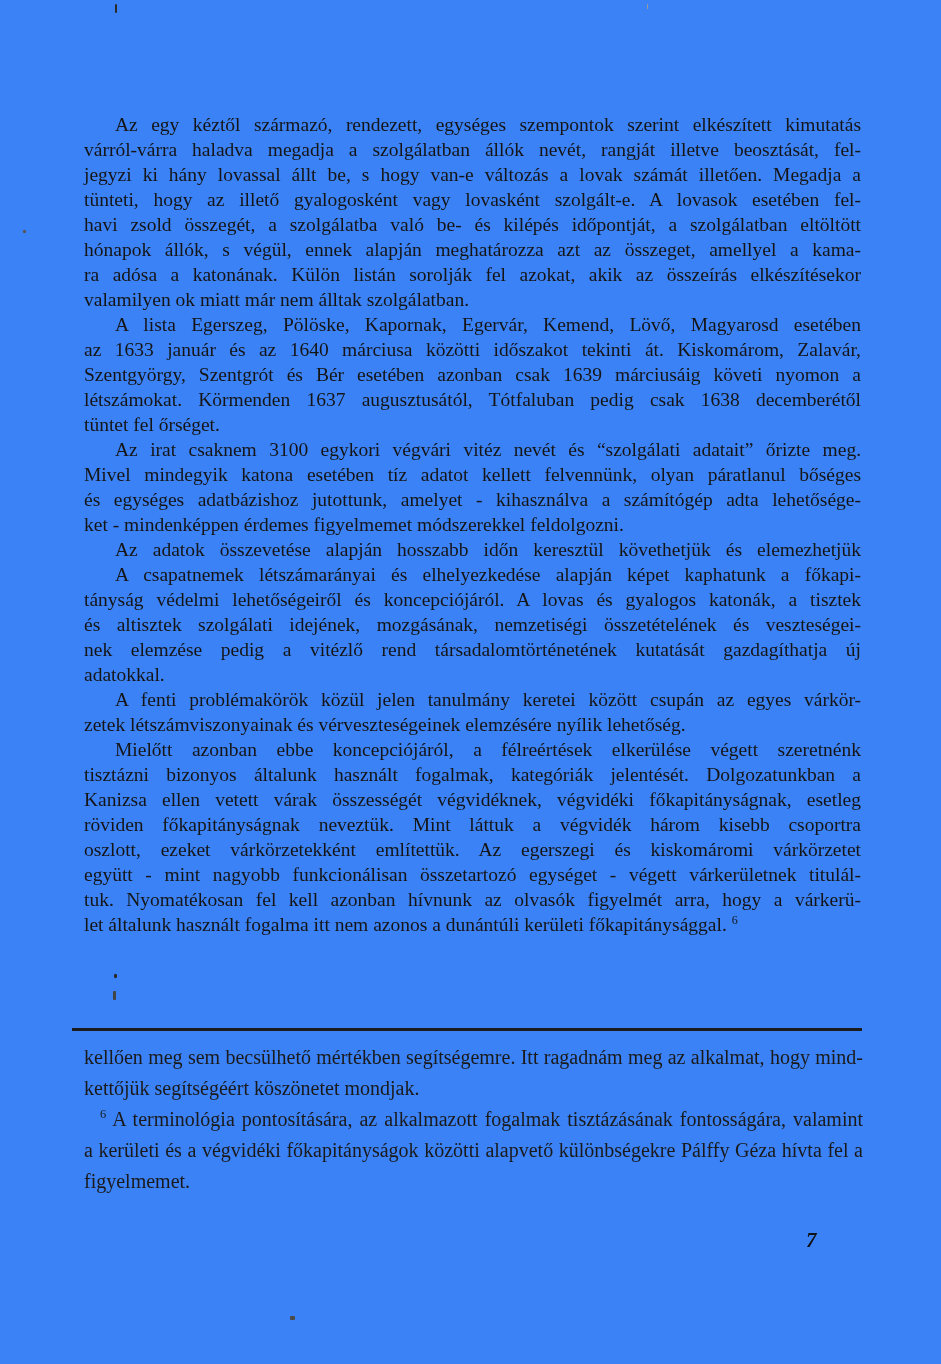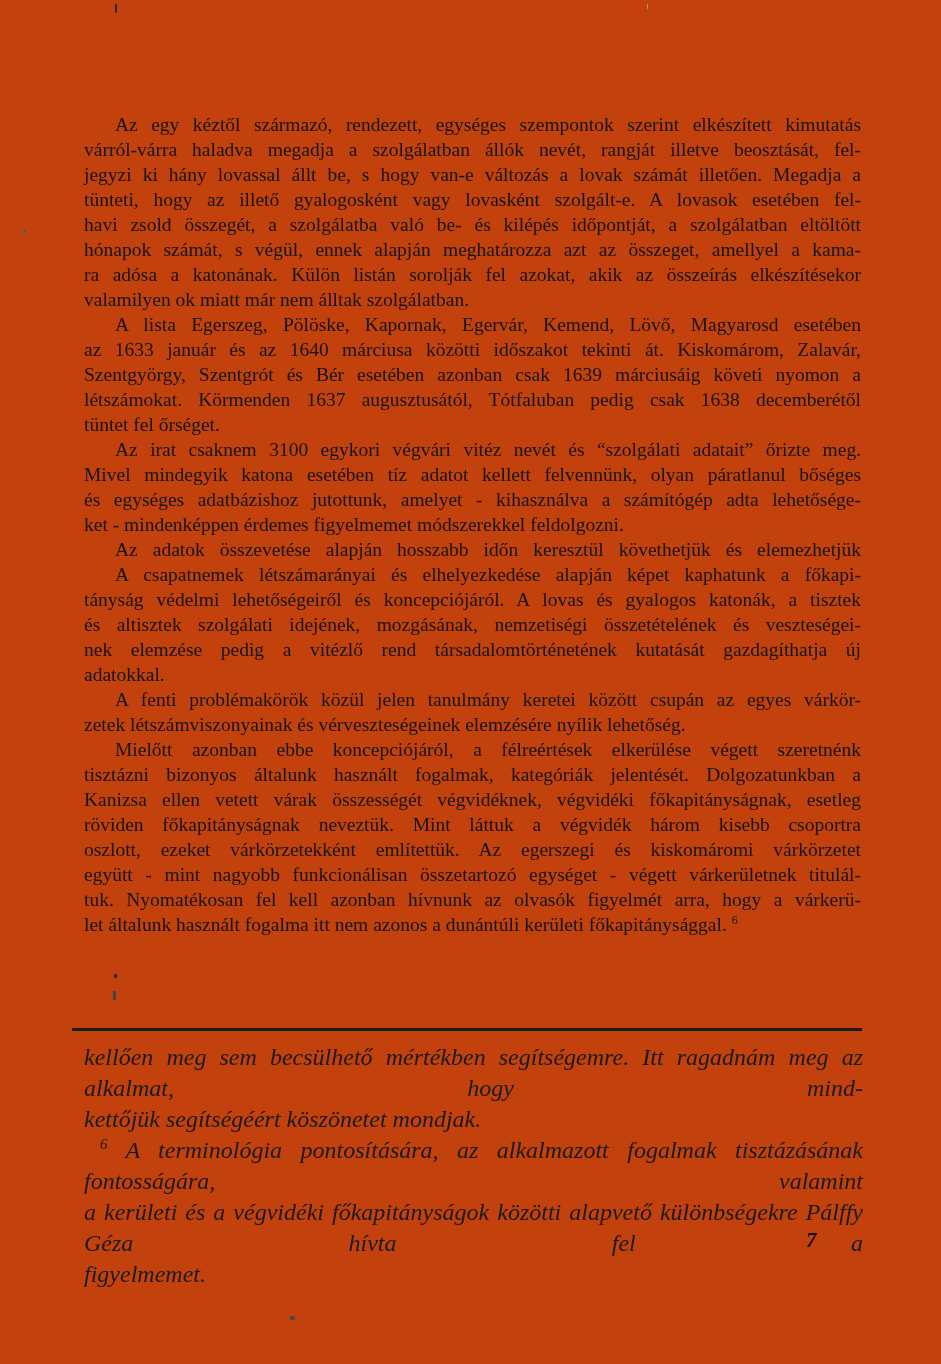--- a/index.html
+++ b/index.html
@@ -5,37 +5,36 @@
   html, body { margin: 0; padding: 0; }
   body {
     width: 941px; height: 1364px;
     background: #ffffff;
     font-family: "Liberation Serif", "DejaVu Serif", serif;
     position: relative;
     overflow: hidden;
   }
   .page {
     position: absolute; inset: 0;
-    background: #c2410c;
+    background: #3b82f6;
     color: #161616;
   }
   .body-text {
     position: absolute;
     left: 84px; top: 112px; width: 777px;
     font-size: 19.5px;
     line-height: 25px;
     color: #151515;
   }
   .footnotes {
     position: absolute;
     left: 84px; top: 1042px; width: 779px;
-    font-size: 24px;
+    font-size: 20px;
     line-height: 31px;
     color: #1a1a1a;
-    font-style: italic;
   }
   .line {
     text-align: justify;
     text-align-last: justify;
     height: auto;
     letter-spacing: 0px;
   }
   .line.last { text-align-last: left; }
   .line.indent { text-indent: 31px; }
   .fn-indent { text-indent: 16px; }
@@ -78,21 +77,21 @@
   <span class="speck s-mid1"></span>
   <span class="speck s-mid2"></span>
   <span class="speck s-bottom"></span>
 
   <div class="body-text" id="body-text">
       <div class="line indent">Az egy kéztől származó, rendezett, egységes szempontok szerint elkészített kimutatás</div>
       <div class="line">várról-várra haladva megadja a szolgálatban állók nevét, rangját illetve beosztását, fel-</div>
       <div class="line">jegyzi ki hány lovassal állt be, s hogy van-e változás a lovak számát illetően. Megadja a</div>
       <div class="line">tünteti, hogy az illető gyalogosként vagy lovasként szolgált-e. A lovasok esetében fel-</div>
       <div class="line">havi zsold összegét, a szolgálatba való be- és kilépés időpontját, a szolgálatban eltöltött</div>
-      <div class="line">hónapok számát, s végül, ennek alapján meghatározza azt az összeget, amellyel a kama-</div>
+      <div class="line">hónapok állók, s végül, ennek alapján meghatározza azt az összeget, amellyel a kama-</div>
       <div class="line">ra adósa a katonának. Külön listán sorolják fel azokat, akik az összeírás elkészítésekor</div>
       <div class="line last">valamilyen ok miatt már nem álltak szolgálatban.</div>
       <div class="line indent">A lista Egerszeg, Pölöske, Kapornak, Egervár, Kemend, Lövő, Magyarosd esetében</div>
       <div class="line">az 1633 január és az 1640 márciusa közötti időszakot tekinti át. Kiskomárom, Zalavár,</div>
       <div class="line">Szentgyörgy, Szentgrót és Bér esetében azonban csak 1639 márciusáig követi nyomon a</div>
       <div class="line">létszámokat. Körmenden 1637 augusztusától, Tótfaluban pedig csak 1638 decemberétől</div>
       <div class="line last">tüntet fel őrséget.</div>
       <div class="line indent">Az irat csaknem 3100 egykori végvári vitéz nevét és “szolgálati adatait” őrizte meg.</div>
       <div class="line">Mivel mindegyik katona esetében tíz adatot kellett felvennünk, olyan páratlanul bőséges</div>
       <div class="line">és egységes adatbázishoz jutottunk, amelyet - kihasználva a számítógép adta lehetősége-</div>

